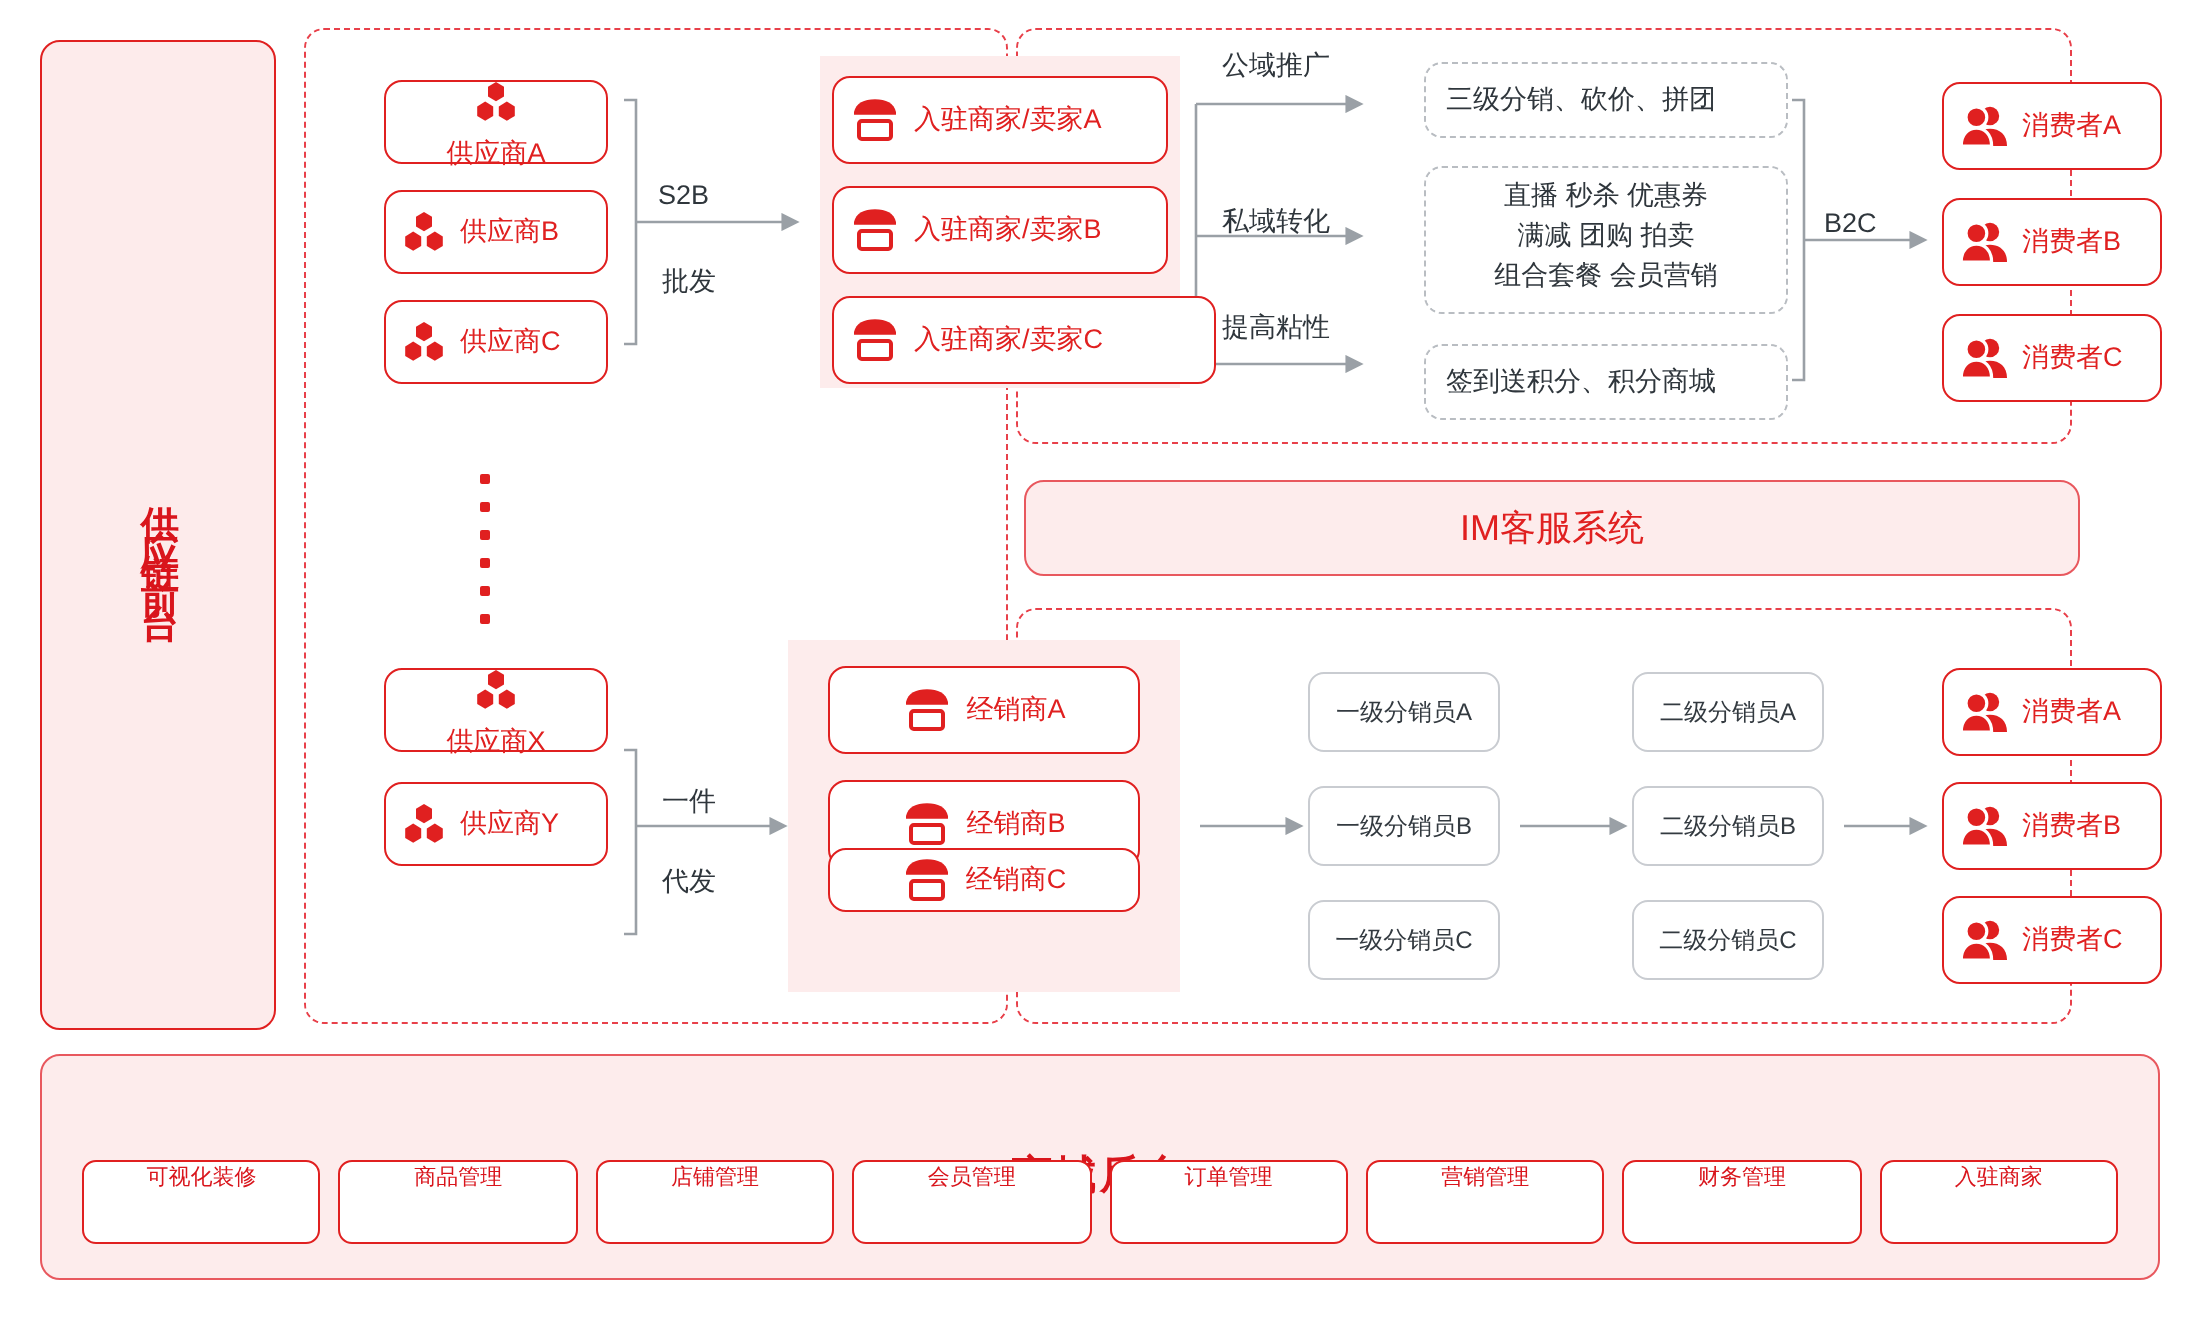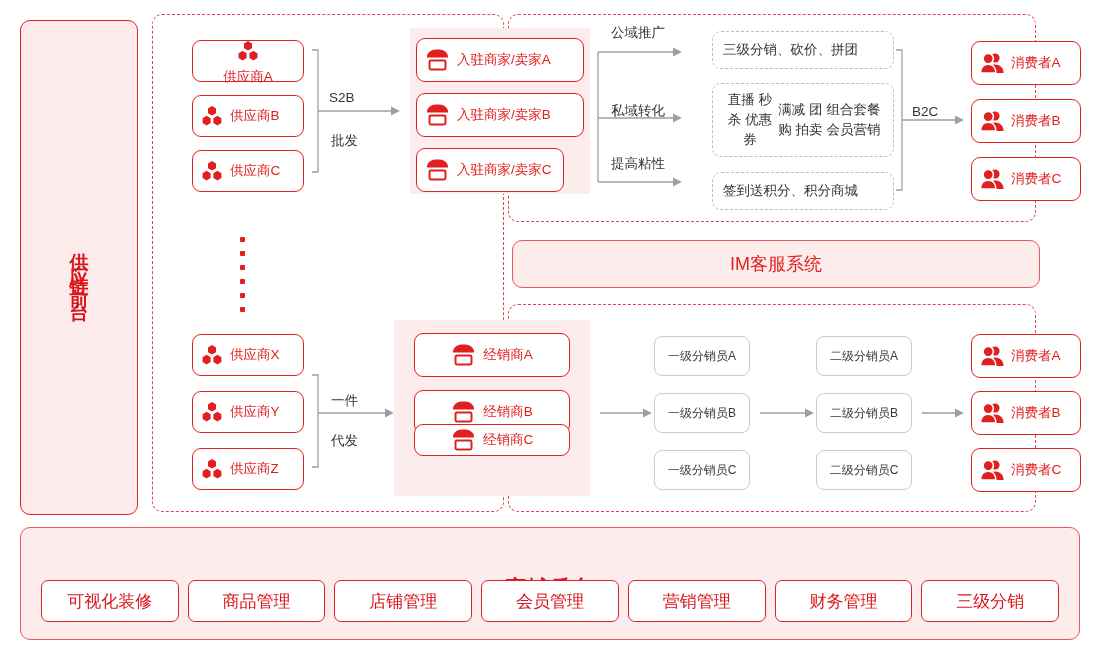--- a/index.html
+++ b/index.html
@@ -74,22 +74,22 @@
   .bs-title{
     position:absolute;left:0;right:0;top:12px;text-align:center;
     color:#d9151c;font-weight:bold;font-size:20px;letter-spacing:2px;margin-top:34px;
   }
   .bs-row{
     position:absolute;left:20px;right:20px;top:53px;height:40px;
     display:flex;justify-content:space-between;align-items:center;gap:9px;
   }
   .bs-item{
     flex:1 1 0;height:40px;background:#fff;border:1.2px solid #e02020;
-    border-radius:7px;display:flex;align-items:center;justify-content:center;
-    color:#d9151c;font-size:17px;white-space:nowrap;
+    border-radius:7px;display:flex;justify-content:center;
+    color:#d9151c;font-size:11px;white-space:nowrap;
   }
 
   
   .dotcol{display:flex;flex-direction:column;gap:9px;align-items:center;}
   .dot{width:5px;height:5px;background:#e02020;border-radius:1px;}
 
   .ico{flex:0 0 auto;display:block;}
 </style>
 </head>
 <body>
@@ -174,37 +174,37 @@
     </svg>
     <span class="lbl">入驻商家/卖家A</span>
   </div>
   <div class="abs rcard" style="left:416px;top:93px;width:168px;height:44px;">
     <svg class="ico" width="25" height="22" viewBox="0 0 25 22">
       <path d="M2,7 C3,2.5 7,0.6 12.5,0.6 C18,0.6 22,2.5 23,7 L23,8.4 L2,8.4 Z" fill="#e02020"></path>
       <rect x="4.5" y="11.5" width="16" height="9" rx="1.4" fill="none" stroke="#e02020" stroke-width="2"></rect>
     </svg>
     <span class="lbl">入驻商家/卖家B</span>
   </div>
-  <div class="abs rcard" style="left:416px;top:148px;width:148px;height:44px;">
+  <div class="abs rcard" style="left:416px;top:148px;width:192px;height:44px;">
     <svg class="ico" width="25" height="22" viewBox="0 0 25 22">
       <path d="M2,7 C3,2.5 7,0.6 12.5,0.6 C18,0.6 22,2.5 23,7 L23,8.4 L2,8.4 Z" fill="#e02020"></path>
       <rect x="4.5" y="11.5" width="16" height="9" rx="1.4" fill="none" stroke="#e02020" stroke-width="2"></rect>
     </svg>
     <span class="lbl">入驻商家/卖家C</span>
   </div>
 
   <div class="abs conlabel" style="left:611px;top:24px;">公域推广</div>
   <div class="abs conlabel" style="left:611px;top:102px;">私域转化</div>
   <div class="abs conlabel" style="left:611px;top:155px;">提高粘性</div>
 
   <div class="abs gdash" style="left:712px;top:31px;width:182px;height:38px;">
     <span>三级分销、砍价、拼团</span>
   </div>
 
-  <div class="abs gdash" style="left:712px;top:83px;width:182px;height:74px;flex-direction:row;">
+  <div class="abs gdash" style="left:712px;top:83px;width:182px;height:74px;flex-direction:column;">
     <span>直播 秒杀 优惠券</span>
     <span>满减 团购 拍卖</span>
     <span>组合套餐 会员营销</span>
   </div>
 
   <div class="abs gdash" style="left:712px;top:172px;width:182px;height:38px;">
     <span>签到送积分、积分商城</span>
   </div>
 
   <div class="abs conlabel" style="left:912px;top:104px;">B2C</div>
@@ -243,43 +243,35 @@
     <div class="dot"></div>
     <div class="dot"></div>
     <div class="dot"></div>
     <div class="dot"></div>
   </div>
 
   <div class="abs pinkbox" style="left:512px;top:240px;width:528px;height:48px;">
     <span>IM客服系统</span>
   </div>
 
-  <div class="abs rcard" style="left:192px;top:334px;width:112px;height:42px;">
+  <div class="abs rcard" style="left:192px;top:334px;width:112px;height:42px;flex-direction:column;">
     <svg class="ico" width="22" height="20" viewBox="0 0 22 20">
       <polygon points="11,0 15,2.4 15,7.2 11,9.6 7,7.2 7,2.4" fill="#e02020"></polygon>
       <polygon points="5.6,9.8 9.6,12.2 9.6,17 5.6,19.4 1.6,17 1.6,12.2" fill="#e02020"></polygon>
       <polygon points="16.4,9.8 20.4,12.2 20.4,17 16.4,19.4 12.4,17 12.4,12.2" fill="#e02020"></polygon>
     </svg>
     <span class="lbl">供应商X</span>
   </div>
   <div class="abs rcard" style="left:192px;top:391px;width:112px;height:42px;">
     <svg class="ico" width="22" height="20" viewBox="0 0 22 20">
       <polygon points="11,0 15,2.4 15,7.2 11,9.6 7,7.2 7,2.4" fill="#e02020"></polygon>
       <polygon points="5.6,9.8 9.6,12.2 9.6,17 5.6,19.4 1.6,17 1.6,12.2" fill="#e02020"></polygon>
       <polygon points="16.4,9.8 20.4,12.2 20.4,17 16.4,19.4 12.4,17 12.4,12.2" fill="#e02020"></polygon>
     </svg>
     <span class="lbl">供应商Y</span>
-  </div>
-  <div class="abs rcard" style="left:192px;top:448px;width:112px;height:42px;">
-    <svg class="ico" width="22" height="20" viewBox="0 0 22 20">
-      <polygon points="11,0 15,2.4 15,7.2 11,9.6 7,7.2 7,2.4" fill="#e02020"></polygon>
-      <polygon points="5.6,9.8 9.6,12.2 9.6,17 5.6,19.4 1.6,17 1.6,12.2" fill="#e02020"></polygon>
-      <polygon points="16.4,9.8 20.4,12.2 20.4,17 16.4,19.4 12.4,17 12.4,12.2" fill="#e02020"></polygon>
-    </svg>
-    <span class="lbl">供应商Z</span>
   </div>
 
   <div class="abs conlabel" style="left:331px;top:392px;">一件</div>
   <div class="abs conlabel" style="left:331px;top:432px;text-align:right;">代发</div>
 
   <div class="abs rcard center" style="left:414px;top:333px;width:156px;height:44px;">
     <svg class="ico" width="25" height="22" viewBox="0 0 25 22">
       <path d="M2,7 C3,2.5 7,0.6 12.5,0.6 C18,0.6 22,2.5 23,7 L23,8.4 L2,8.4 Z" fill="#e02020"></path>
       <rect x="4.5" y="11.5" width="16" height="9" rx="1.4" fill="none" stroke="#e02020" stroke-width="2"></rect>
     </svg>
@@ -357,24 +349,27 @@
       <div class="bs-item">
           <span>商品管理</span>
         </div>
       <div class="bs-item">
           <span>店铺管理</span>
         </div>
       <div class="bs-item">
           <span>会员管理</span>
         </div>
       <div class="bs-item">
+          <span>订单管理</span>
+        </div>
+      <div class="bs-item">
           <span>营销管理</span>
         </div>
       <div class="bs-item">
           <span>财务管理</span>
         </div>
       <div class="bs-item">
-          <span>三级分销</span>
+          <span>入驻商家</span>
         </div>
     </div>
   </div>
 
 </div>
 
 </body></html>

